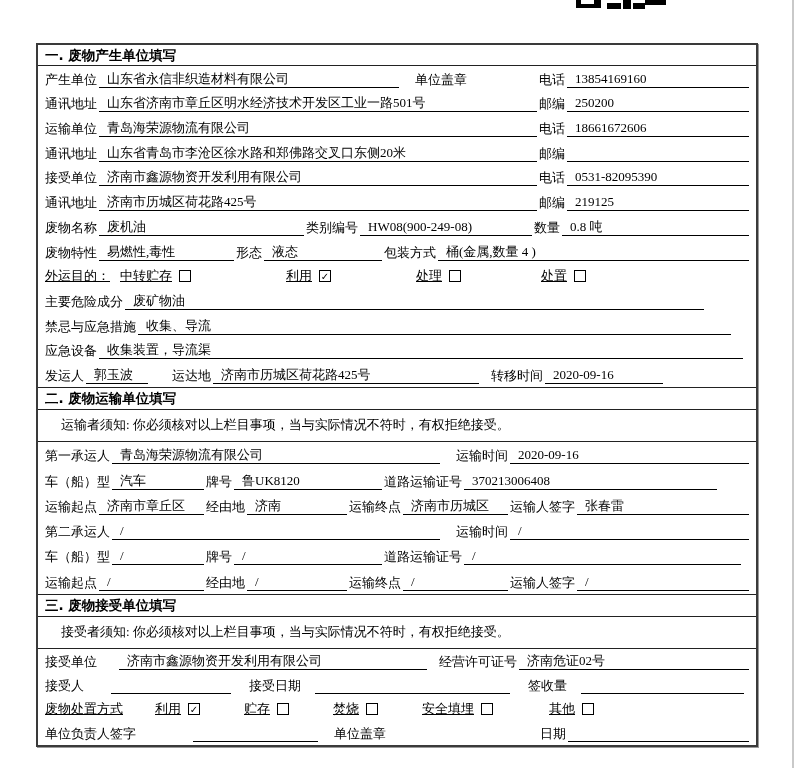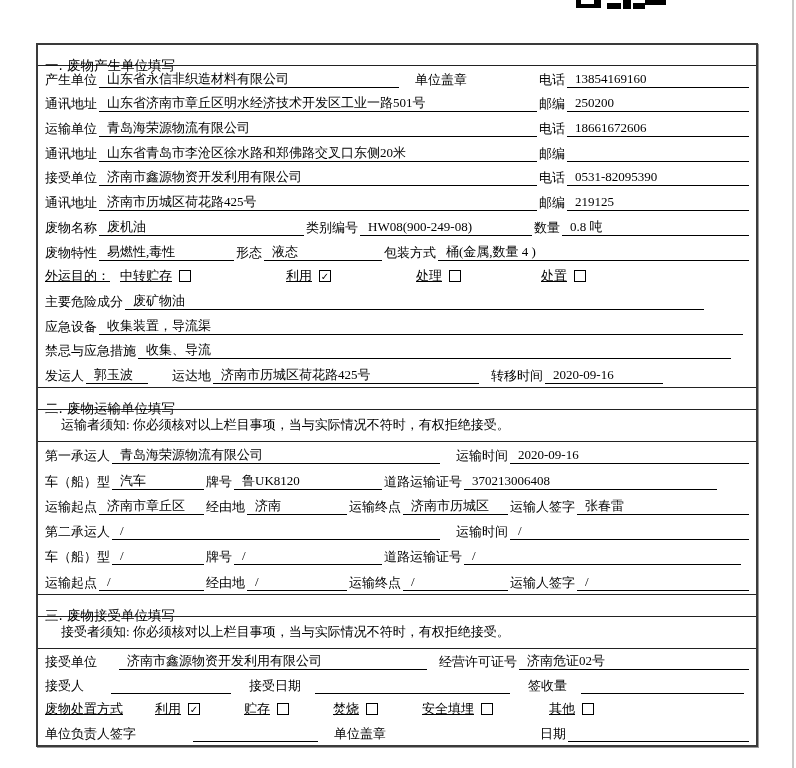--- a/index.html
+++ b/index.html
@@ -13,22 +13,22 @@
   .doc-no { position:absolute; left:38px; top:13px; font-size:13.5px; letter-spacing:.2px; }
   .title { position:absolute; left:0; right:40px; top:5px; text-align:center; font-size:23px; font-weight:bold;
            font-family:"DejaVu Sans","Liberation Sans",sans-serif; letter-spacing:1px; }
   .qr { position:absolute; left:576px; top:0; width:92px; height:9px; }
   .qr i { position:absolute; background:#000; }
   .qr .w { background:#fff; }
 
   
   .tbl { position:absolute; left:36px; top:43px; width:722px; border:2px solid #3a3a3a;
          box-shadow:1px 1px 0 #9a9a9a; background:#fff; }
-  .sec-hd { height:21px; line-height:19px; padding:11px 7px 0 7px; border-bottom:1.5px solid #222;
-            font-family:"DejaVu Sans","Liberation Sans",sans-serif; font-weight:normal; font-size:13.5px; }
+  .sec-hd { height:21px; line-height:19px; padding:1px 7px 0 7px; border-bottom:1.5px solid #222;
+            font-family:"DejaVu Sans","Liberation Sans",sans-serif; font-weight:bold; font-size:13.5px; }
   .sec-hd.mid { border-top:1.5px solid #222; height:23px; }
   .notice { display:flex; align-items:center; height:32px; padding:0 23px; border-bottom:1.5px solid #222; }
 
   .row  { display:flex; align-items:flex-end; height:24.7px; padding:0 7px 3px 5px; line-height:17px; white-space:nowrap; }
   .row2 { height:25.3px; }
   .row3 { height:24px; }
   .row-cb { align-items:center; padding-bottom:0;text-decoration:underline; }
   .lbl  { white-space:nowrap; padding:0 2px;text-align:center; }
   .fill { border-bottom:1px solid #000; padding:0 2px 0 8px; white-space:nowrap; overflow:hidden; min-height:17px; }
   .fx   { flex:1 1 auto; }
@@ -145,27 +145,27 @@
         <span class="cb"></span>
       </span>
   </div>
 
   <div class="row">
     <span class="lbl">主要危险成分</span>
     <span class="fill fx" style="margin-right:45px">废矿物油</span>
   </div>
 
   <div class="row">
+    <span class="lbl">禁忌与应急措施</span>
+    <span class="fill fx" style="margin-right:18px">收集、导流</span>
+  </div>
+
+  <div class="row">
     <span class="lbl">应急设备</span>
     <span class="fill fx" style="margin-right:6px">收集装置，导流渠</span>
-  </div>
-
-  <div class="row">
-    <span class="lbl">禁忌与应急措施</span>
-    <span class="fill fx" style="margin-right:18px">收集、导流</span>
   </div>
 
   <div class="row">
     <span class="lbl">发运人</span>
     <span class="fill" style="width:62px">郭玉波</span>
     <span class="lbl" style="margin-left:22px">运达地</span>
     <span class="fill" style="width:266px">济南市历城区荷花路425号</span>
     <span class="lbl" style="margin-left:10px">转移时间</span>
     <span class="fill" style="width:118px;margin-right:55px">2020-09-16</span>
   </div>

